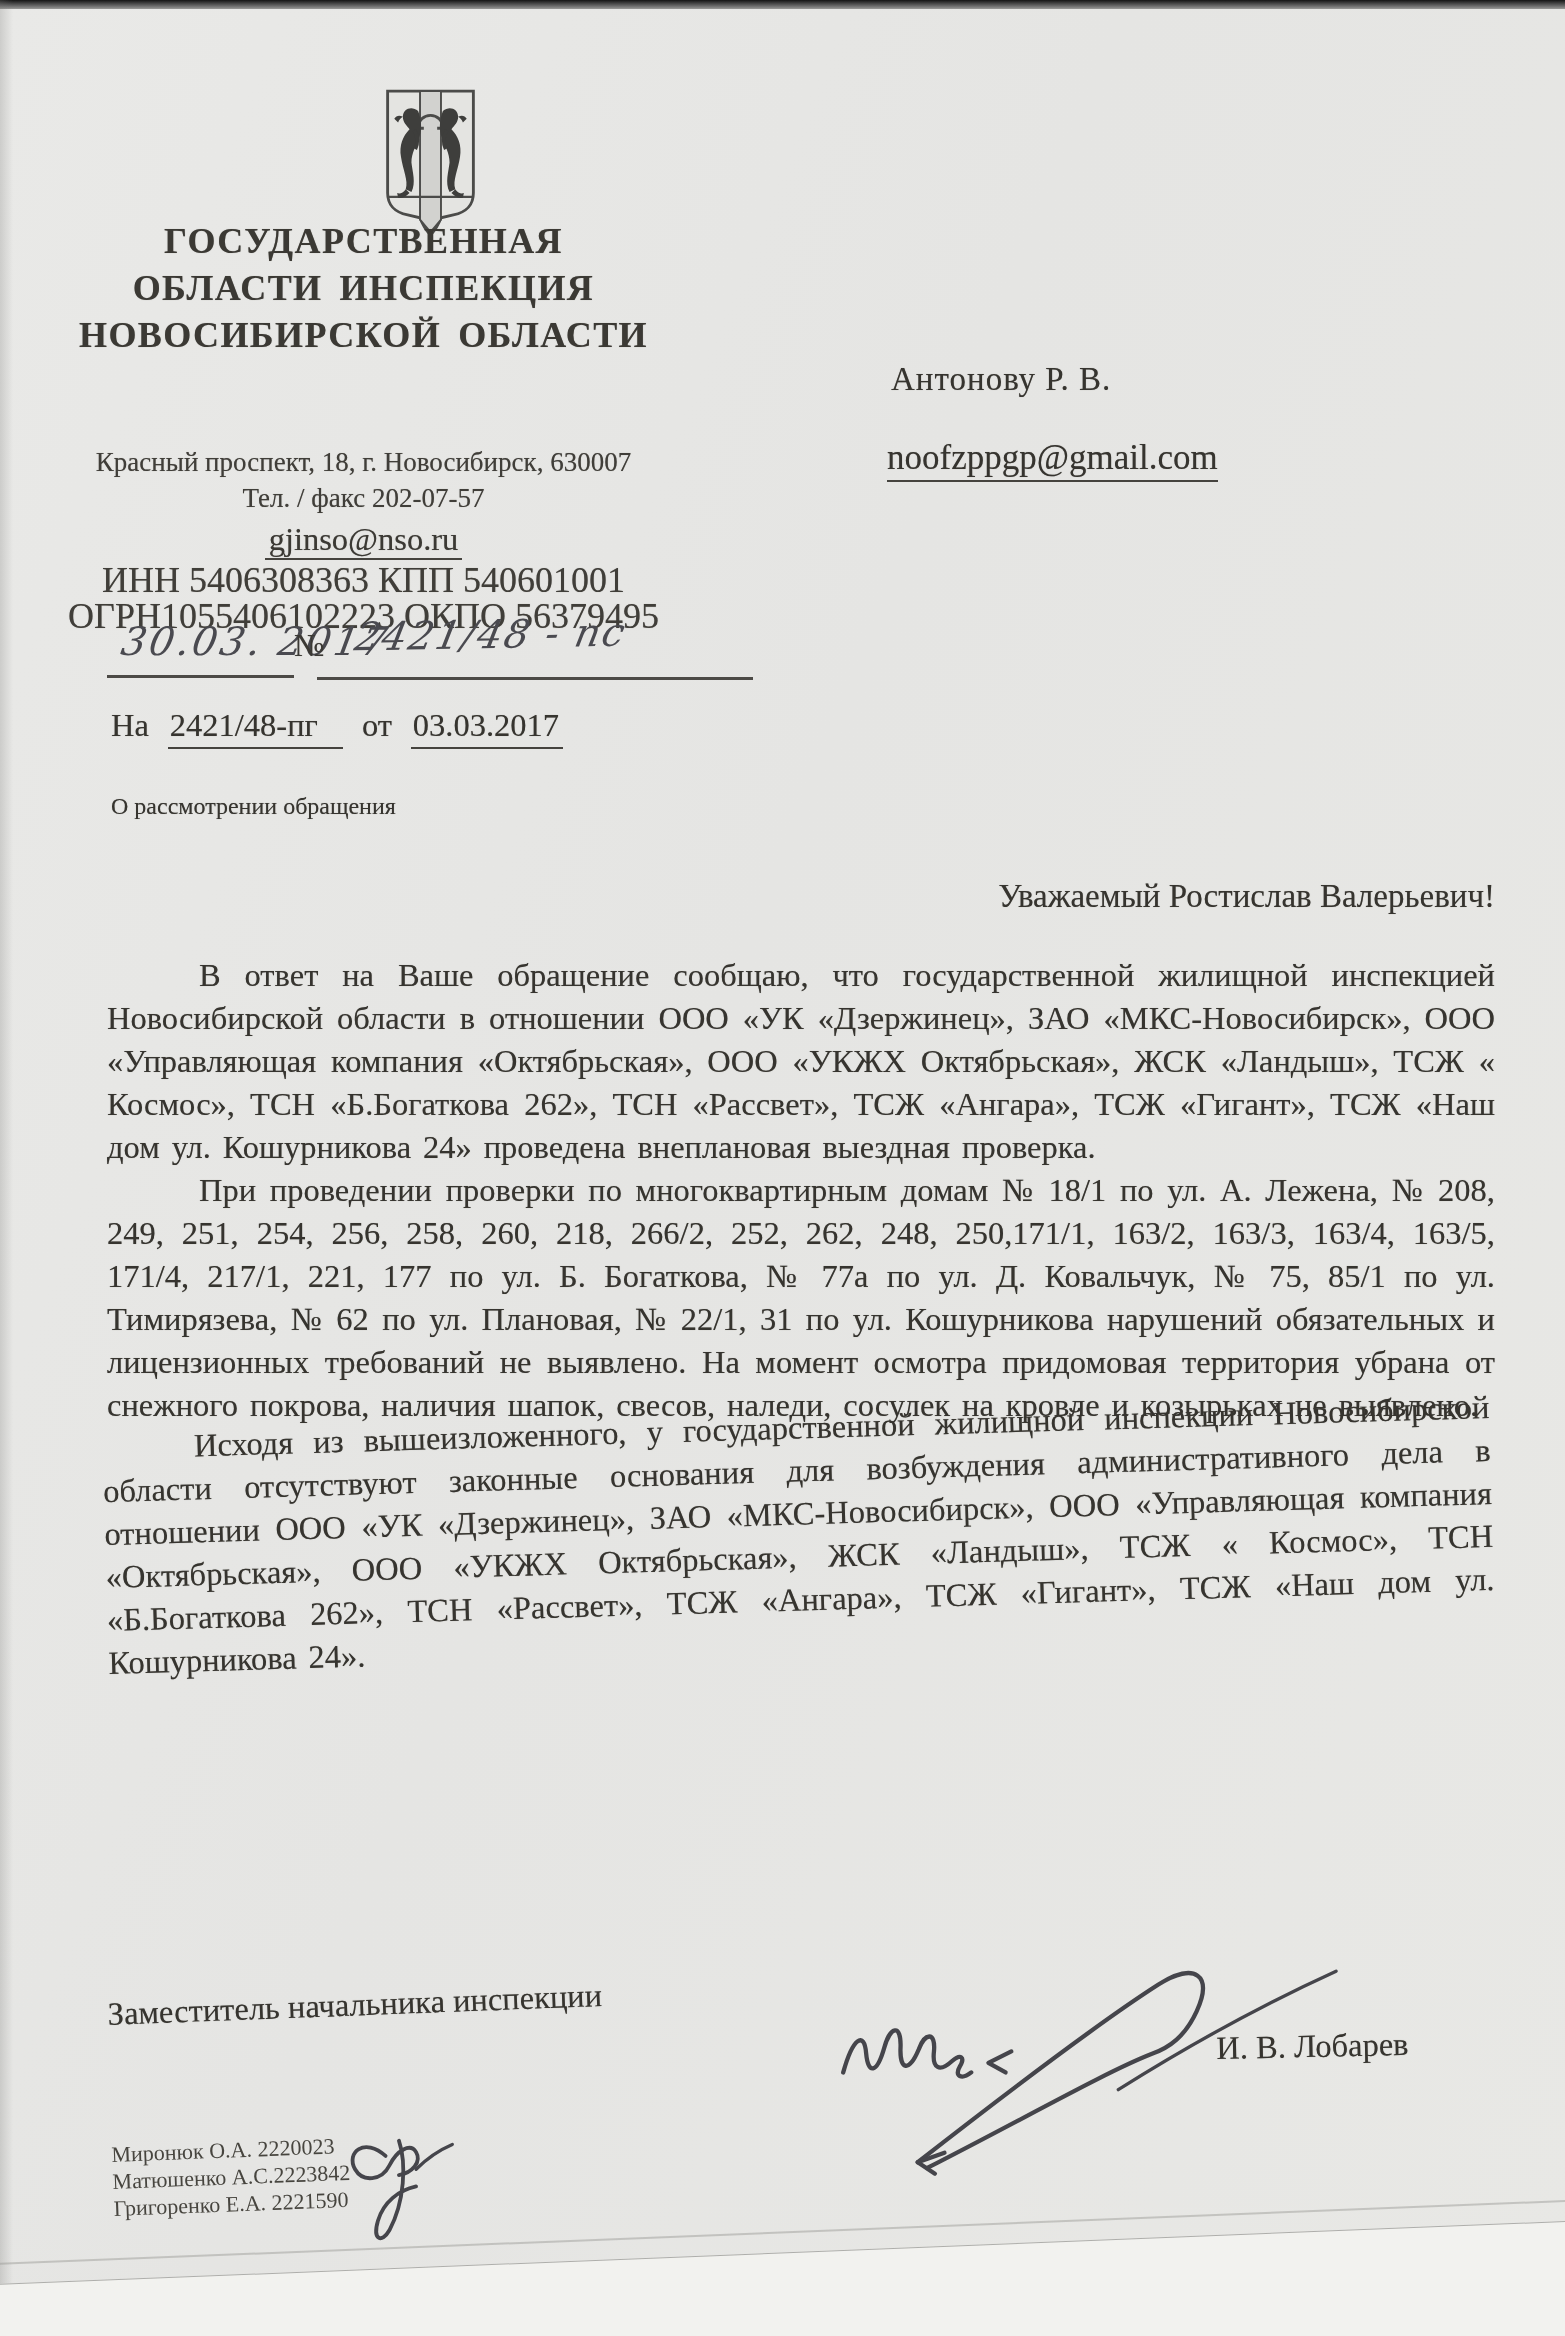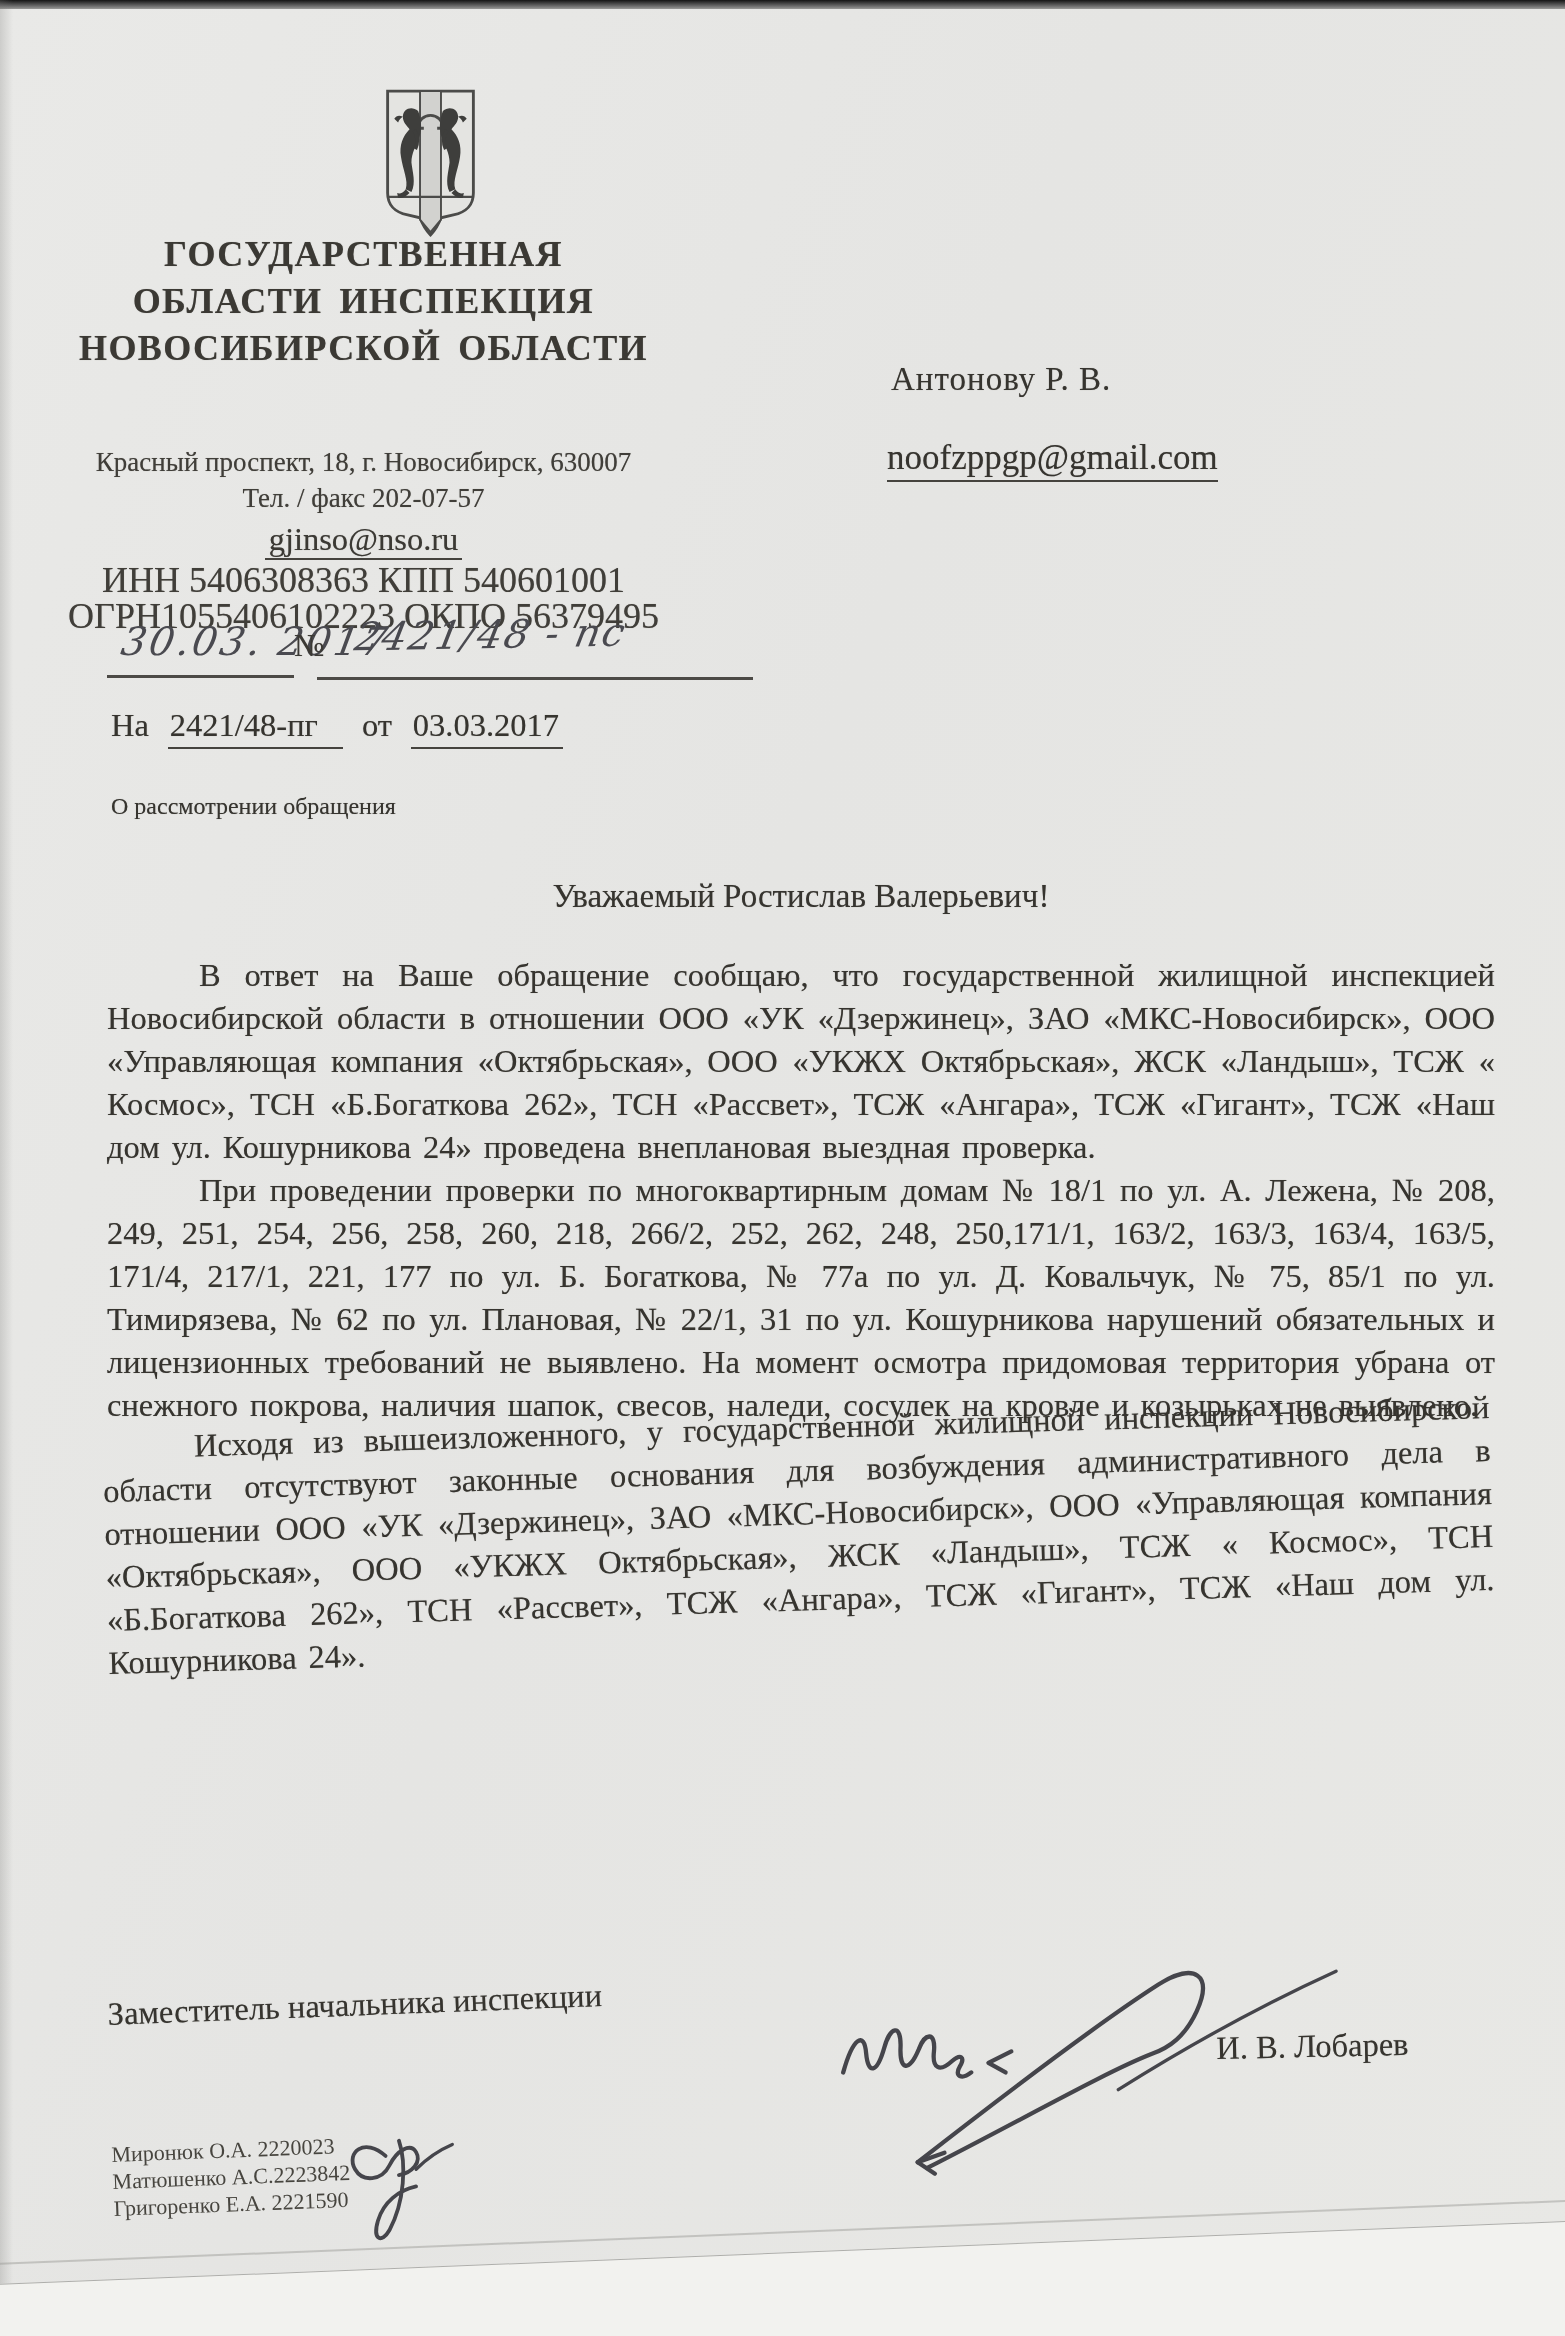--- a/index.html
+++ b/index.html
@@ -20,21 +20,21 @@
   .left-shade{position:absolute;top:0;left:0;width:13.4px;height:100%;
     background:linear-gradient(90deg,rgba(120,120,118,.25),rgba(120,120,118,0));}
   .bottom-crease{position:absolute;left:-29px;top:2264px;width:1682px;height:1.9px;
     background:rgba(150,150,147,.45);transform:rotate(-2.3deg);transform-origin:left top;}
   .bottom-edge{position:absolute;left:-29px;top:2285px;width:1682px;height:249px;
     background:#f2f2ef;border-top:1.9px solid #aeaeab;
     transform:rotate(-2.3deg);transform-origin:left top;}
 
   
   .emblem{position:absolute;left:380px;top:86px;}
-  .org-title{position:absolute;left:29px;top:231px;width:669px;text-align:center;
+  .org-title{position:absolute;left:29px;top:218px;width:669px;text-align:center;
     font-weight:bold;font-size:36px;line-height:47px;letter-spacing:1.4px;word-spacing:6.7px;color:#3b3934;}
   .org-contacts{position:absolute;left:29px;top:444px;width:669px;text-align:center;color:#403e39;}
   .org-address{font-size:27px;line-height:36px;}
   .org-phone{font-size:27px;line-height:36px;}
   .org-email{display:inline-block;margin-top:4.8px;font-size:32.5px;line-height:36px;
     border-bottom:2.9px solid #45433e;padding:0 3.8px 1px;color:#3b3934;}
   .org-codes{font-size:36px;line-height:30px;margin-top:5.7px;}
 
   
   .hand{font-family:"DejaVu Serif", serif;font-style:italic;color:#4a4a50;}
@@ -48,21 +48,21 @@
   .in-reply .ul{border-bottom:2.9px solid #45433e;padding:0 25px 3.8px 1.9px;}
   .in-reply .ul2{border-bottom:2.9px solid #45433e;padding:0 3.8px 3.8px 1.9px;text-align:center;}
   .in-reply .gap{display:inline-block;width:19px;}
 
   .subject{position:absolute;left:111px;top:793px;font-size:24px;}
 
   .recipient-name{position:absolute;left:891px;top:361px;font-size:33px;letter-spacing:1px;}
   .recipient-email{position:absolute;left:887px;top:438px;font-size:35px;
     border-bottom:2.9px solid #45433e;padding-bottom:1.9px;color:#36342f;}
 
-  .salutation{position:absolute;left:107px;top:878px;width:1388px;text-align:center;font-size:33px;}
+  .salutation{position:absolute;left:107px;top:878px;width:1388px;text-align:right;font-size:33px;}
 
   .body-text{position:absolute;left:107px;top:954px;width:1388px;
     font-size:32.5px;line-height:43px;text-align:justify;word-spacing:3.8px;}
   .body-text p{margin:0;text-indent:92px;}
   .para-3{transform:rotate(-1.7deg) translateX(-5.7px);transform-origin:0 0;margin-top:9.6px;}
 
   .signoff-position{position:absolute;left:107px;top:1996px;font-size:32.5px;
     transform:rotate(-2.2deg);transform-origin:left top;}
   .signoff-name{position:absolute;left:1216px;top:2030px;font-size:32.5px;
     transform:rotate(-1.2deg);transform-origin:left top;}

